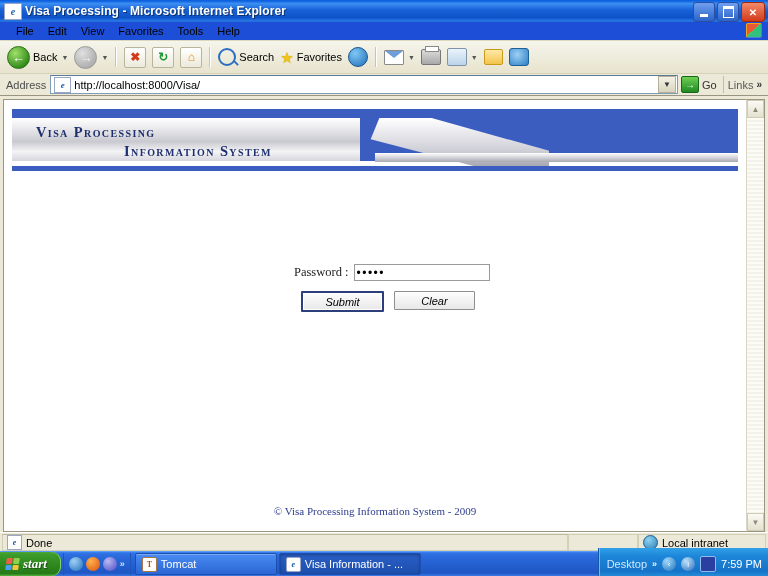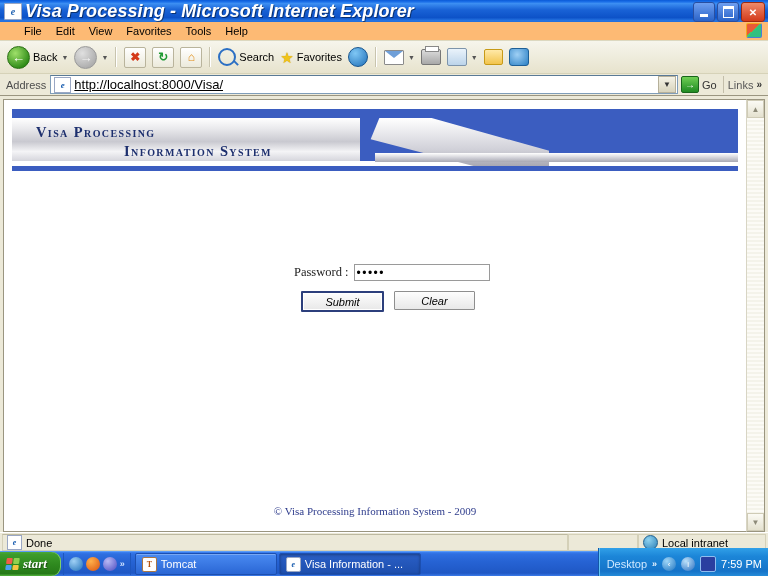--- a/index.html
+++ b/index.html
@@ -14,33 +14,33 @@
   
   .ie-window{position:absolute;left:0;top:0;width:768px;height:552px;
     background:#ece9d8;display:flex;flex-direction:column;}
 
   
   .titlebar{height:22px;background:linear-gradient(to bottom,#0a5ad8 0%,#1b6fe8 8%,#3c8ef2 16%,#1962d6 45%,#0d52c8 80%,#2a7ae6 96%,#1d63cf 100%);
     display:flex;align-items:center;padding:0 2px;position:relative;}
   .title-icon{width:16px;height:15px;margin:0 3px 0 2px;background:#fff;border:1px solid #9aa7c4;
     display:flex;align-items:center;justify-content:center;font-size:10px;color:#1c5fb0;
     font-family:"Liberation Serif",serif;font-style:italic;font-weight:bold;border-radius:1px;}
-  .title-text{color:#fff;font-size:18px;font-weight:bold;letter-spacing:0.1px;text-shadow:1px 1px 0 rgba(0,0,0,.45);font-style:italic;}
+  .title-text{color:#fff;font-size:12px;font-weight:bold;letter-spacing:0.1px;text-shadow:1px 1px 0 rgba(0,0,0,.45);}
   .win-btns{position:absolute;right:3px;top:2px;display:flex;gap:2px;}
   .wb{width:20px;height:18px;border:1px solid #2a4fa0;border-radius:3px;display:flex;align-items:center;justify-content:center;
     font-size:10px;color:#fff;font-weight:bold;}
   .wb.min{background:linear-gradient(to bottom,#6f9ff0,#2a63c8);}
   .wb.max{background:linear-gradient(to bottom,#6f9ff0,#2a63c8);}
   .wb.close{background:linear-gradient(to bottom,#f08a6a,#d33a1a);border-color:#9c2a10;width:22px;}
   .wb .glyph{display:block;line-height:1;}
   .wb.min .glyph{width:8px;height:3px;background:#fff;margin-top:6px;}
   .wb.max .glyph{width:9px;height:8px;border:1.5px solid #fff;border-top-width:3px;}
 
   
-  .menubar{height:18px;background:#fdba74;display:flex;align-items:center;padding-left:17px;
+  .menubar{height:18px;background:#1d4ed8;display:flex;align-items:center;padding-left:9px;
     border-bottom:1px solid #dcd8c0;position:relative;}
   .menubar .mi{font-size:11px;color:#000;padding:1px 7px;}
   .menu-flag{position:absolute;right:6px;top:1px;width:16px;height:15px;
     background:
       linear-gradient(135deg,#f3a51a 0 50%,transparent 50%),
       linear-gradient(#4a7fd4,#4a7fd4);
     border-radius:2px;}
   .menu-flag i{display:block;width:14px;height:13px;margin:1px;
     background:
       linear-gradient(to bottom right,#e74c3c 0 45%,#2ecc71 45% 100%);
@@ -78,21 +78,21 @@
 
   
   .addressbar{height:21px;background:#ece9d8;display:flex;align-items:center;padding:0 2px;
     border-bottom:1px solid #9a9580;}
   .addr-label{font-size:11px;color:#4d4d4d;padding:0 4px 0 4px;}
   .addr-field{flex:1;height:17px;background:#fff;border:1px solid #7f9db9;border-top-color:#5a7a96;
     display:flex;align-items:center;position:relative;}
   .addr-ico{width:15px;height:14px;margin:0 3px;background:#fff;border:1px solid #9aa7c4;display:flex;
     align-items:center;justify-content:center;font-size:9px;color:#1c5fb0;font-family:"Liberation Serif",serif;
     font-style:italic;font-weight:bold;}
-  .addr-text{font-size:13px;color:#000;flex:1;text-decoration:underline;}
+  .addr-text{font-size:11px;color:#000;flex:1;}
   .addr-caret{width:16px;height:15px;background:linear-gradient(#f4f2e6,#d8d4bd);border:1px solid #b6b09a;
     display:flex;align-items:center;justify-content:center;font-size:8px;color:#333;margin-right:1px;}
   .go-btn{display:flex;align-items:center;gap:3px;padding:0 6px 0 3px;}
   .go-ico{width:16px;height:15px;background:linear-gradient(#6fcf54,#1f8a22);border:1px solid #17651a;
     border-radius:2px;color:#fff;font-size:10px;display:flex;align-items:center;justify-content:center;font-weight:bold;}
   .go-label{font-size:11px;color:#333;}
   .links{display:flex;align-items:center;gap:3px;padding:0 4px;border-left:1px solid #c3beaa;height:17px;}
   .links-label{font-size:11px;color:#585858;}
   .links-chev{font-size:10px;color:#333;font-weight:bold;}
 

